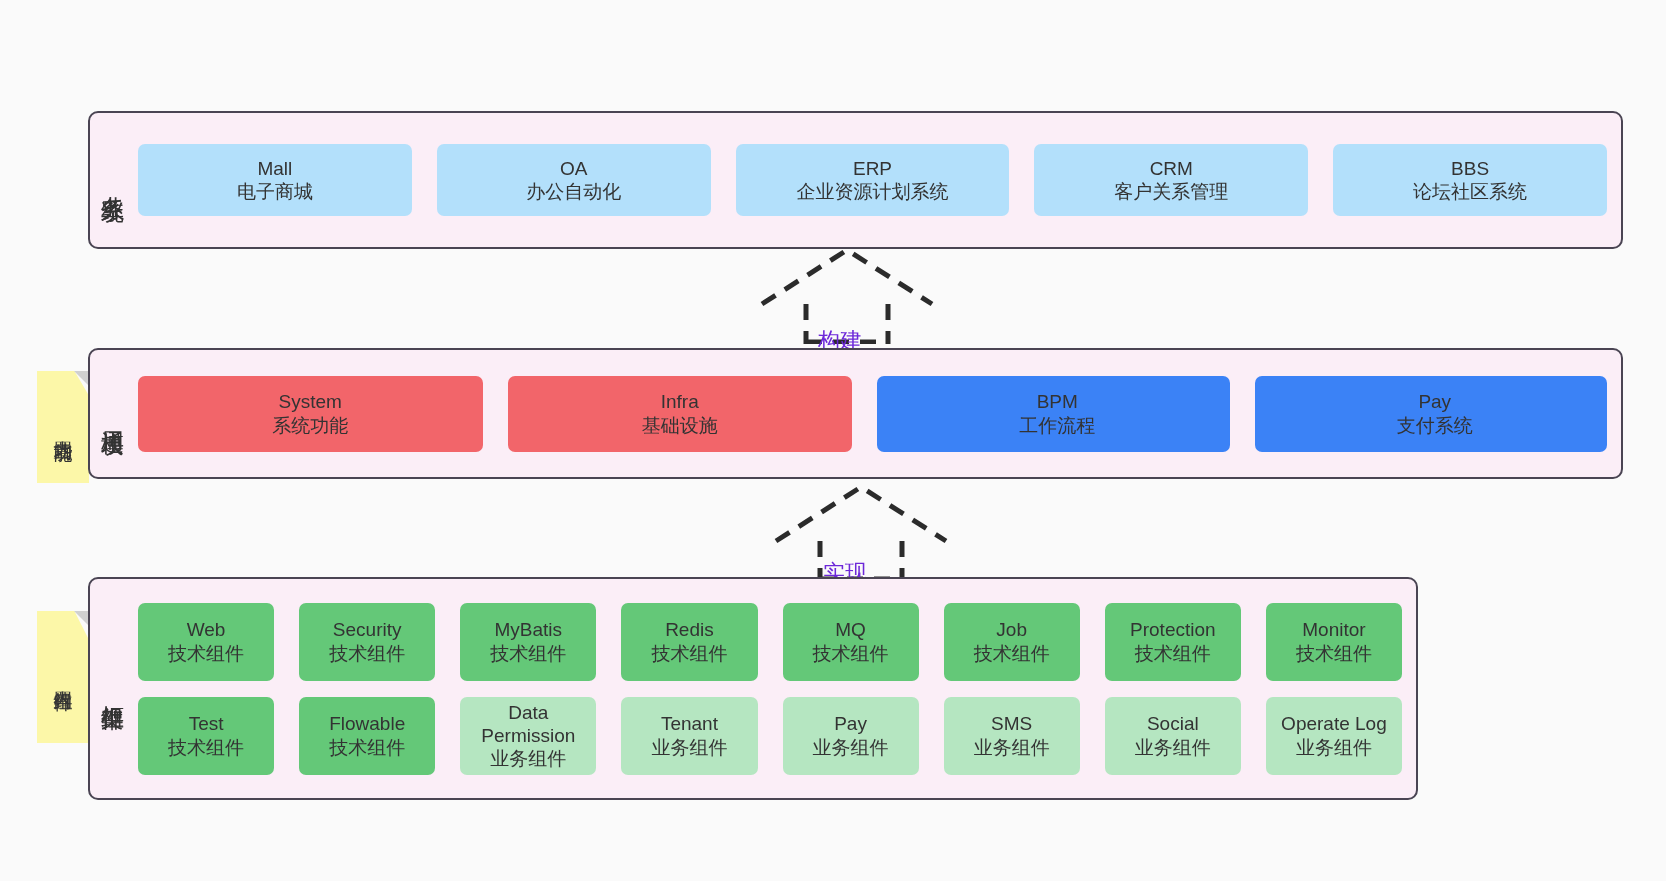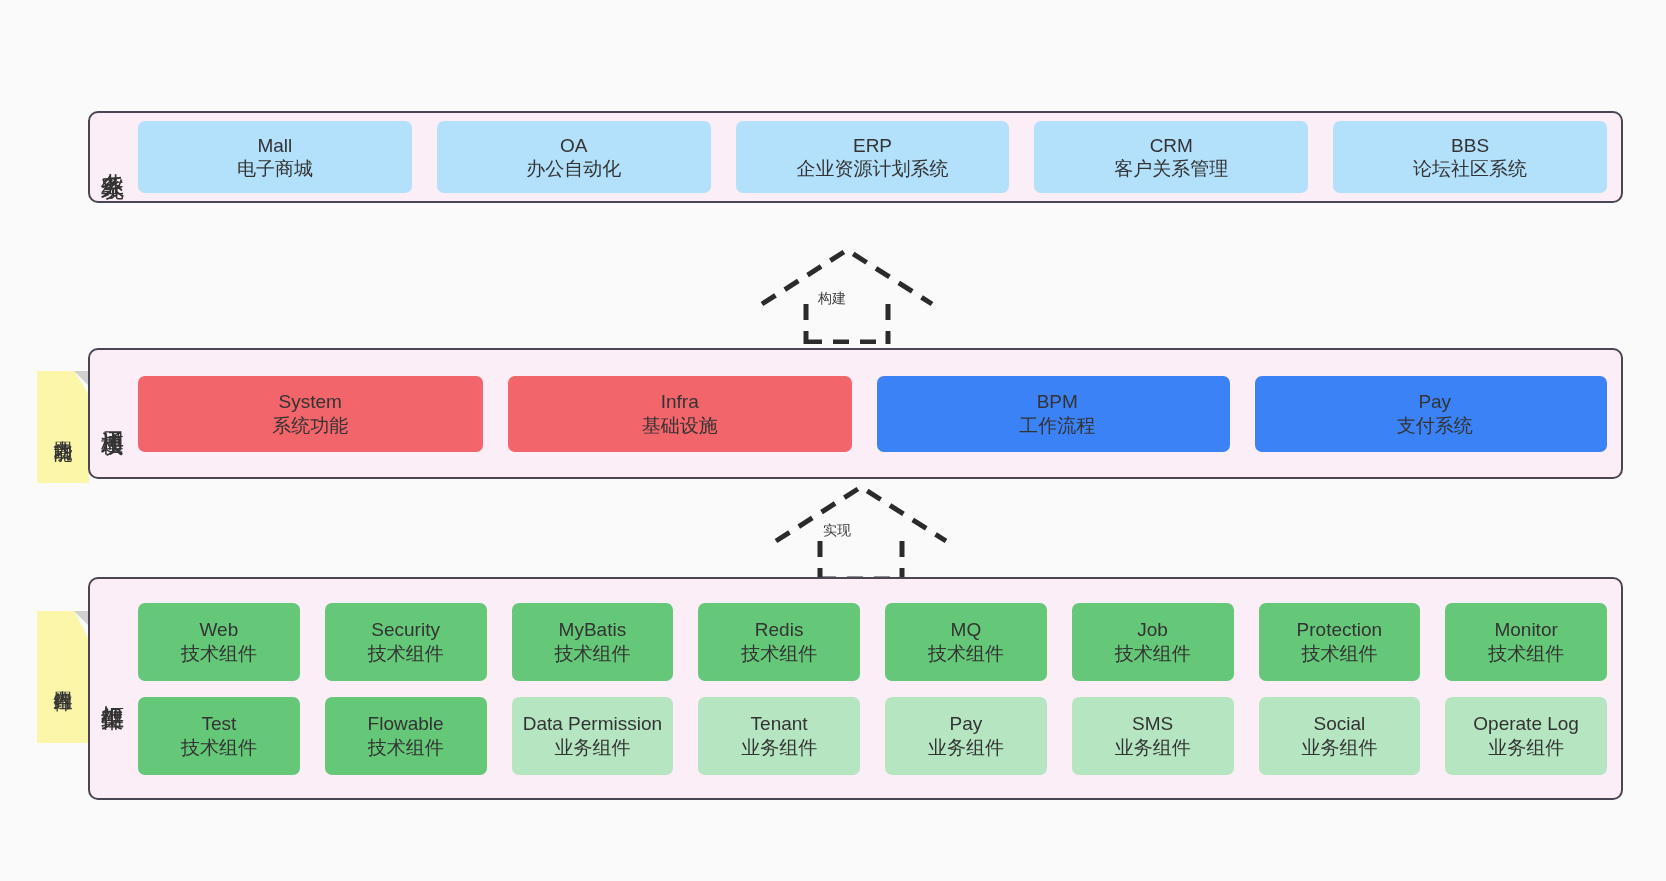--- a/index.html
+++ b/index.html
@@ -77,27 +77,27 @@
   .card .t2 { font-size: 19px; }
 
   
   .c-blue        { background: #b3e0fb; }
   .c-red         { background: #f2656a; }
   .c-pink        { background: #3b82f6; padding-left: 14px; }
   .c-green       { background: #64c878; }
   .c-lightgreen  { background: #b5e6c1; }
 
   
-  #layer-business  { left: 88px;  top: 111px; width: 1535px; height: 92px; }
+  #layer-business  { left: 88px;  top: 111px; width: 1535px; height: 138px; }
   #layer-business .card { height: 72px; }
 
   #layer-common    { left: 88px;  top: 348px; width: 1535px; height: 131px; }
   #layer-common .card { height: 76px; text-align: right; }
 
-  #layer-framework { left: 88px;  top: 577px; width: 1535px; height: 223px; }
+  #layer-framework { left: 88px;  top: 577px; width: 1330px; height: 223px; }
   #layer-framework .card { height: 78px; }
 
   
   .note {
     position: absolute;
     background: #fcf7a8;
     width: 52px;
     box-sizing: border-box;
     display: flex;
     align-items: center;
@@ -128,25 +128,26 @@
   #note-framework-fold{ left: 74px; top: 611px;
       border-width: 24px 0 0 24px;
       border-color: #d0d0d0 transparent transparent transparent; }
 
   
   .connector { position: absolute; }
   #conn-build   { left: 742px; top: 244px; width: 210px; height: 100px; }
   #conn-impl    { left: 756px; top: 481px; width: 210px; height: 100px; }
   .conn-label {
     position: absolute;
-    font-size: 14px;
-    color: #404040;
+    font-size: 22px;
+    color: #6d28d9;
     background: transparent;
     white-space: nowrap;
     user-select: none;
+    margin-top: 36px;
   }
   #conn-build-label { left: 818px; top: 290px; }
   #conn-impl-label  { left: 823px; top: 522px; }
 </style>
 </head>
 <body>
 
 <div class="canvas">
 
   <div class="layer" id="layer-business">

